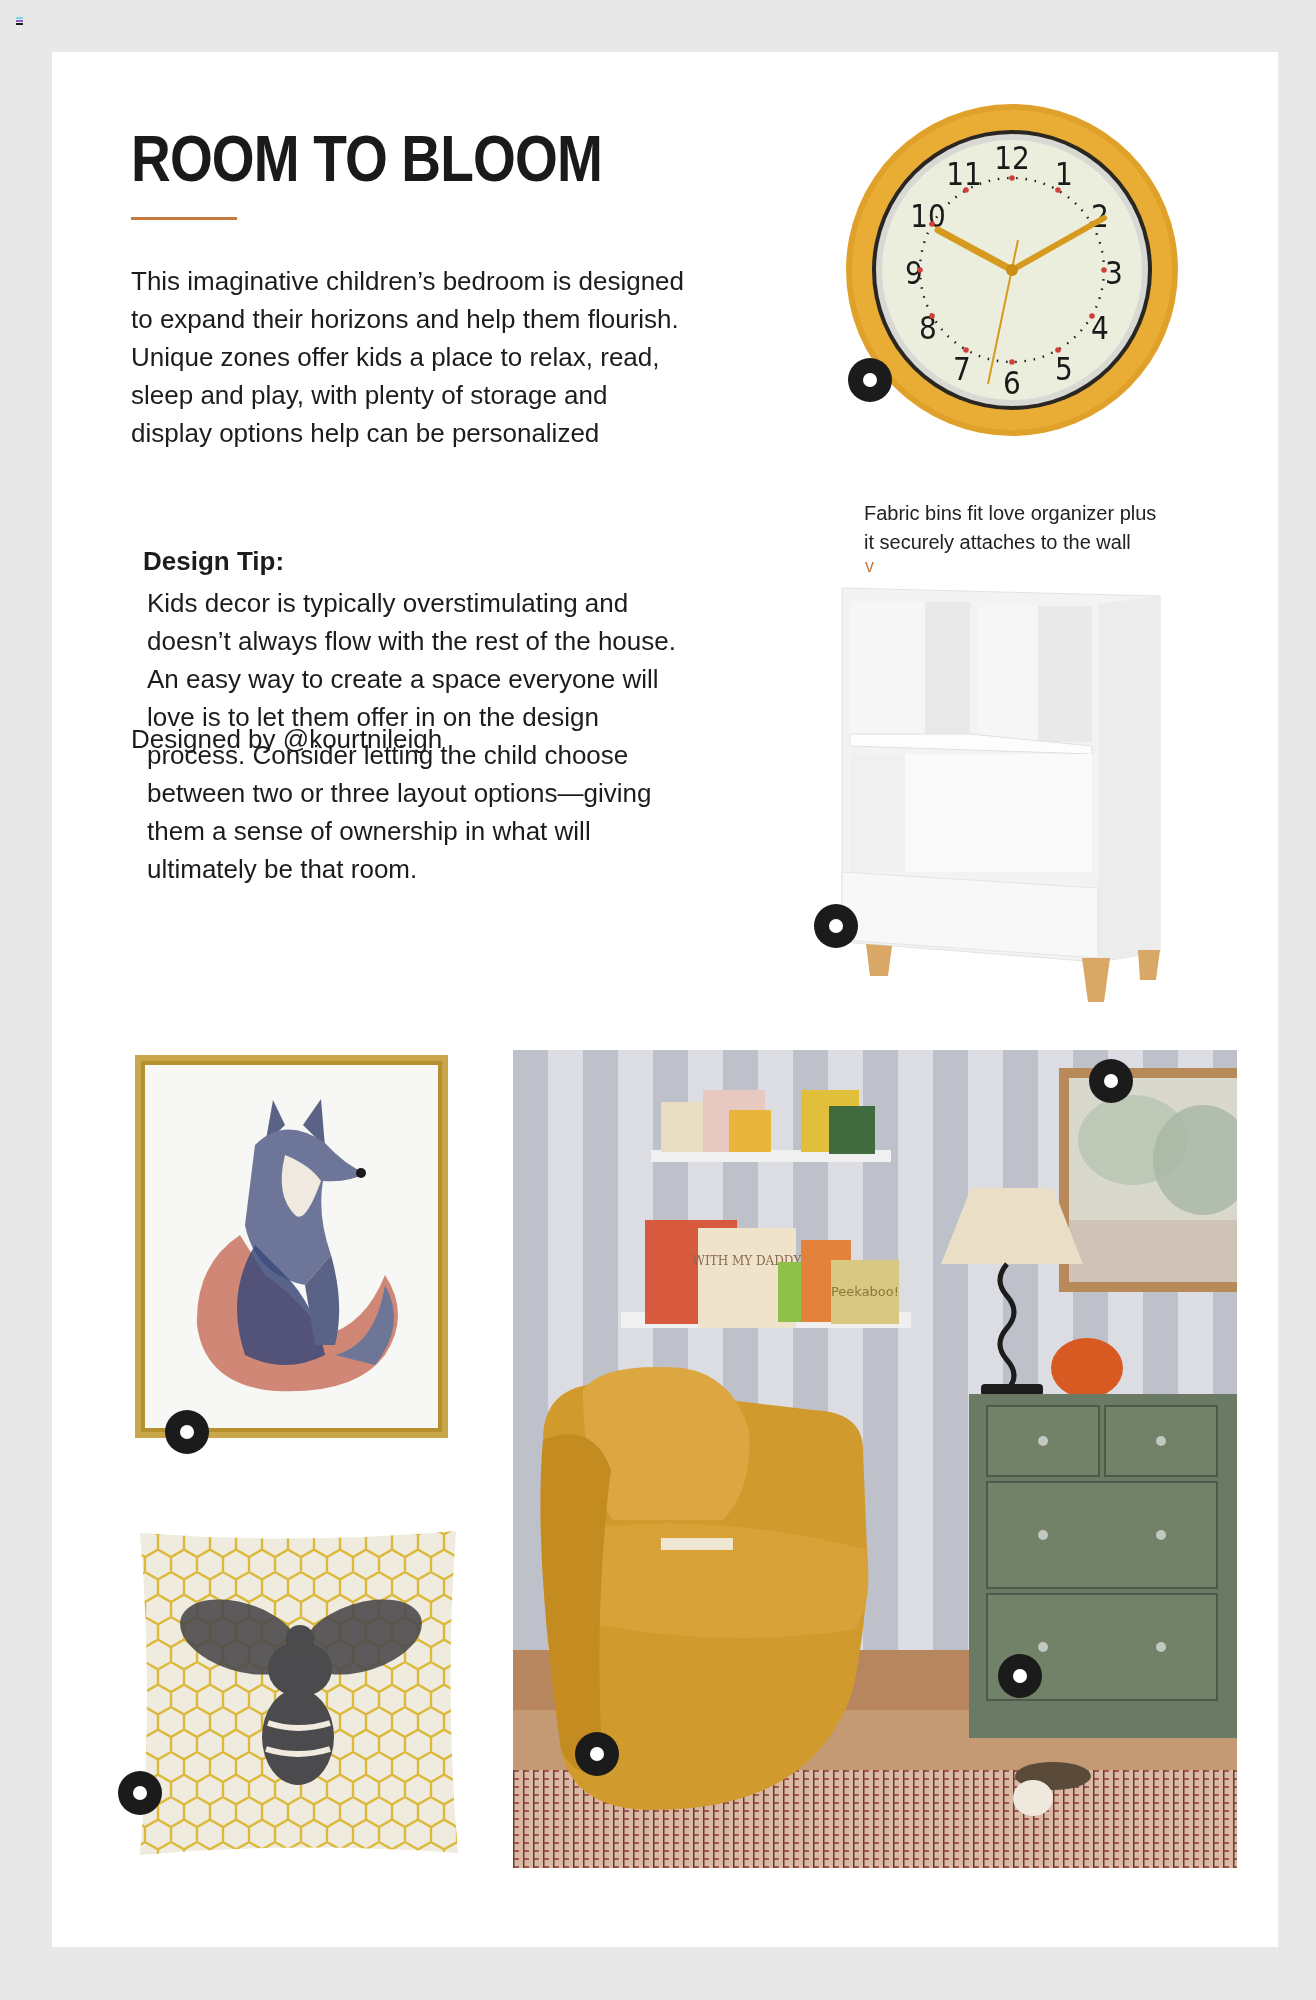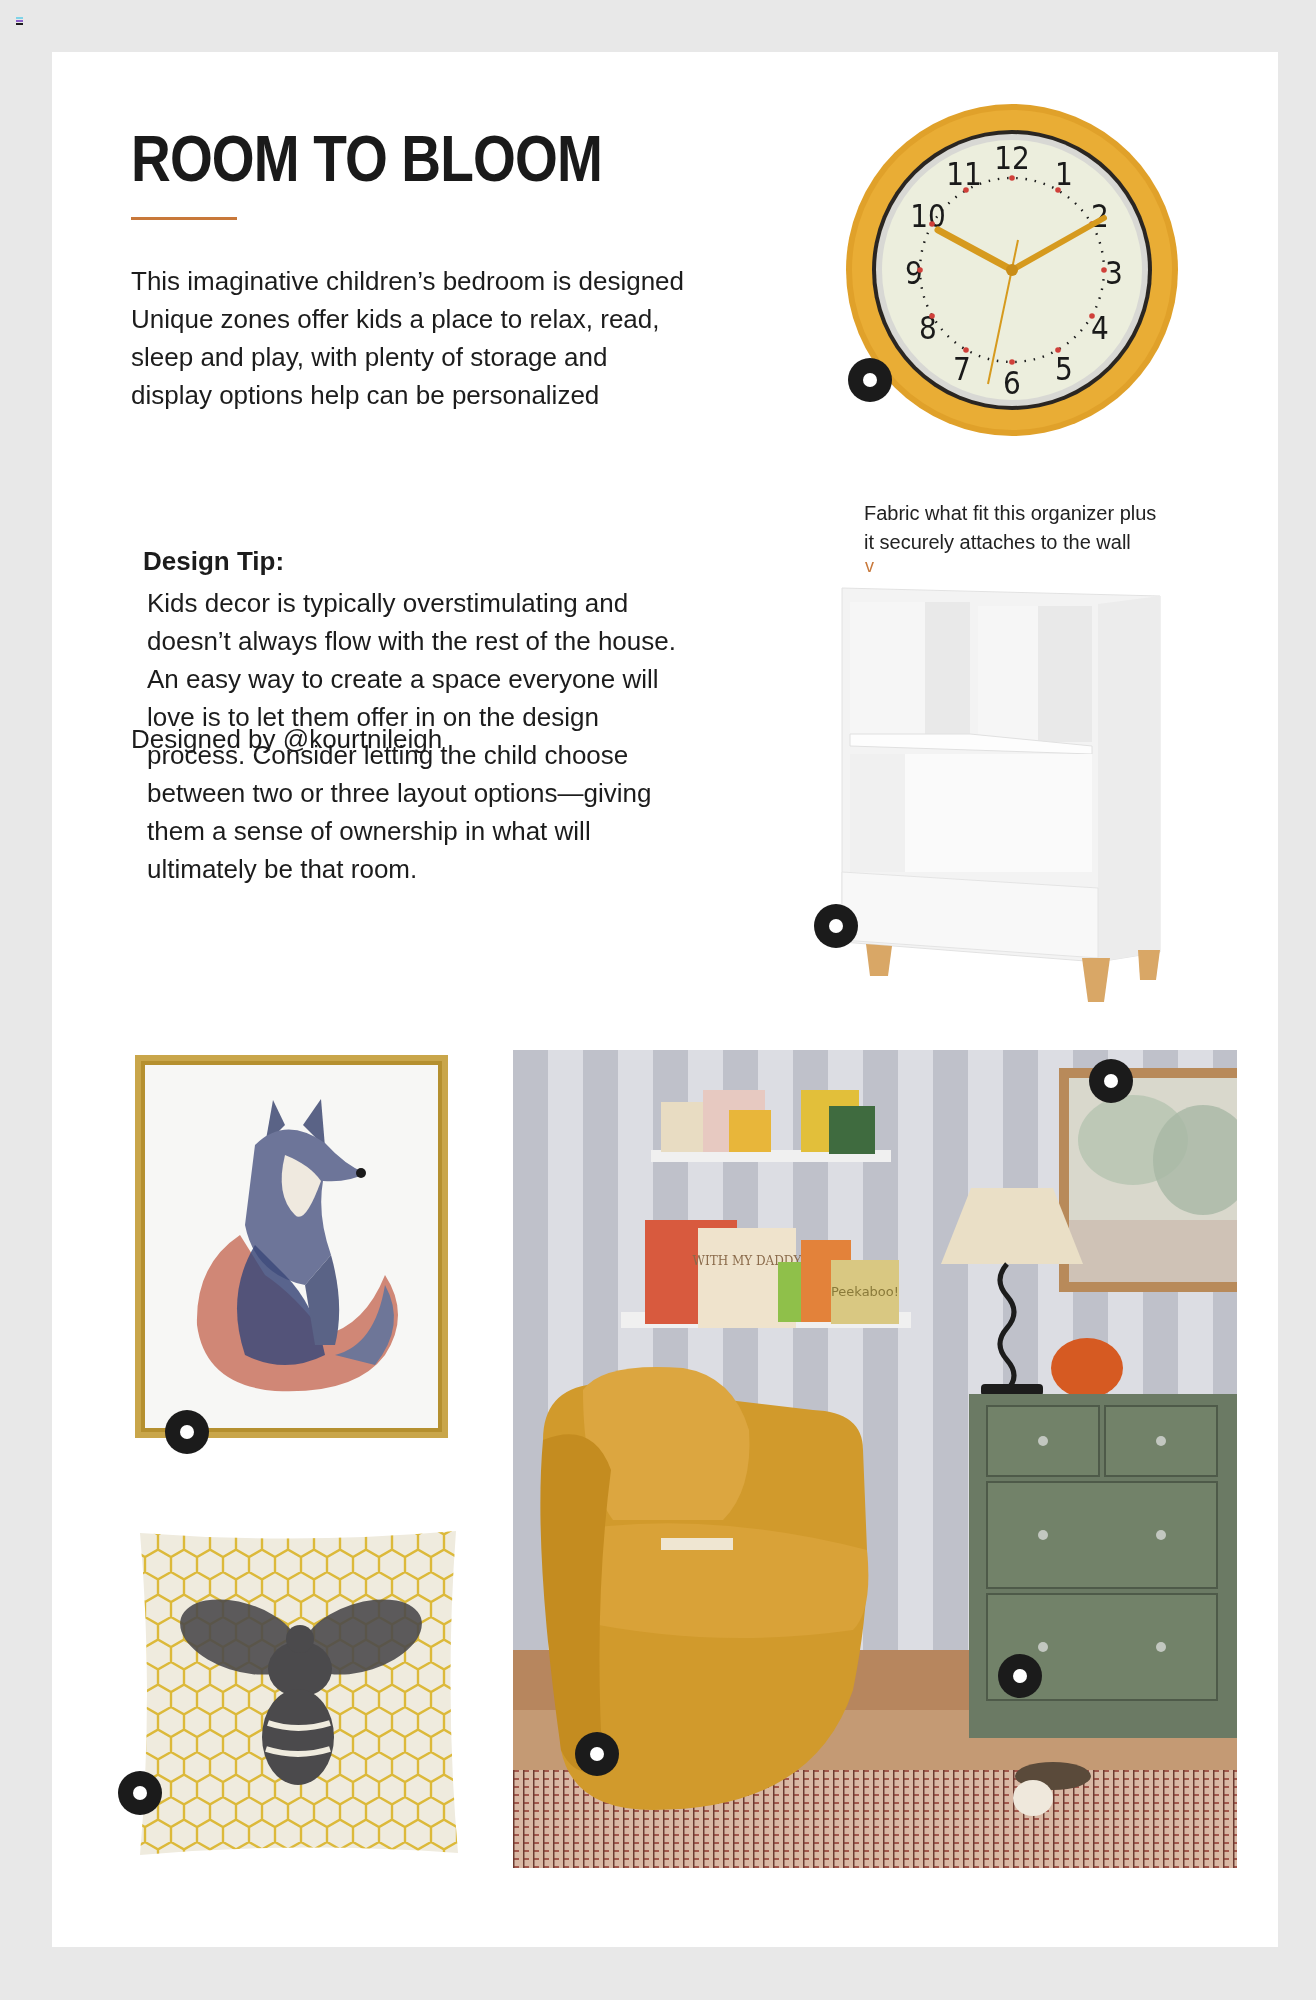--- a/index.html
+++ b/index.html
@@ -29,20 +29,21 @@
   <span style="background:#1b1b1b"></span>
 </div>
 
 <div class="page">
 
   <h1 class="abs title">ROOM TO BLOOM</h1>
   <div class="abs divider" style="background:#c8783a"></div>
 
   <p class="abs intro">
     <span class="pline">This imaginative children’s bedroom is designed</span>
+    <span class="pline">to expand their horizons and help them flourish.</span>
     <span class="pline">Unique zones offer kids a place to relax, read,</span>
     <span class="pline">sleep and play, with plenty of storage and</span>
     <span class="pline">display options help can be personalized</span>
   </p>
 
   <p class="abs tip-head">Design Tip:</p>
   <p class="abs tip-body">
     <span class="pline">Kids decor is typically overstimulating and</span>
     <span class="pline">doesn’t always flow with the rest of the house.</span>
     <span class="pline">An easy way to create a space everyone will</span>
@@ -91,21 +92,21 @@
         <circle cx="124" cy="88" r="2.8"></circle>
     </g>
     <line x1="170" y1="168" x2="96" y2="128" stroke="#d69a1e" stroke-width="7" stroke-linecap="round"></line>
     <line x1="170" y1="168" x2="262" y2="116" stroke="#d69a1e" stroke-width="6" stroke-linecap="round"></line>
     <line x1="176" y1="138" x2="146" y2="282" stroke="#d69a1e" stroke-width="2"></line>
     <circle cx="170" cy="168" r="6" fill="#c98d18"></circle>
   </svg>
   <div class="badge" style="left:796px;top:306px"></div>
 
   <p class="abs caption">
-    <span class="pline">Fabric what fit this organizer plus</span>
+    <span class="pline">Fabric bins fit love organizer plus</span>
     <span class="pline">it securely attaches to the wall</span>
   </p>
   <div class="abs caret">v</div>
 
   <svg class="abs" style="left:778px;top:530px" width="360" height="440" viewBox="0 0 360 440">
     <polygon points="12,6 330,14 330,370 268,380 12,360" fill="#f3f3f3" stroke="#e2e2e2"></polygon>
     <polygon points="268,22 330,14 330,370 268,380" fill="#ececec"></polygon>
     <rect x="20" y="20" width="120" height="132" fill="#e9e9e9"></rect>
     <rect x="20" y="20" width="75" height="132" fill="#f6f6f6"></rect>
     <rect x="148" y="24" width="114" height="136" fill="#e9e9e9"></rect>

